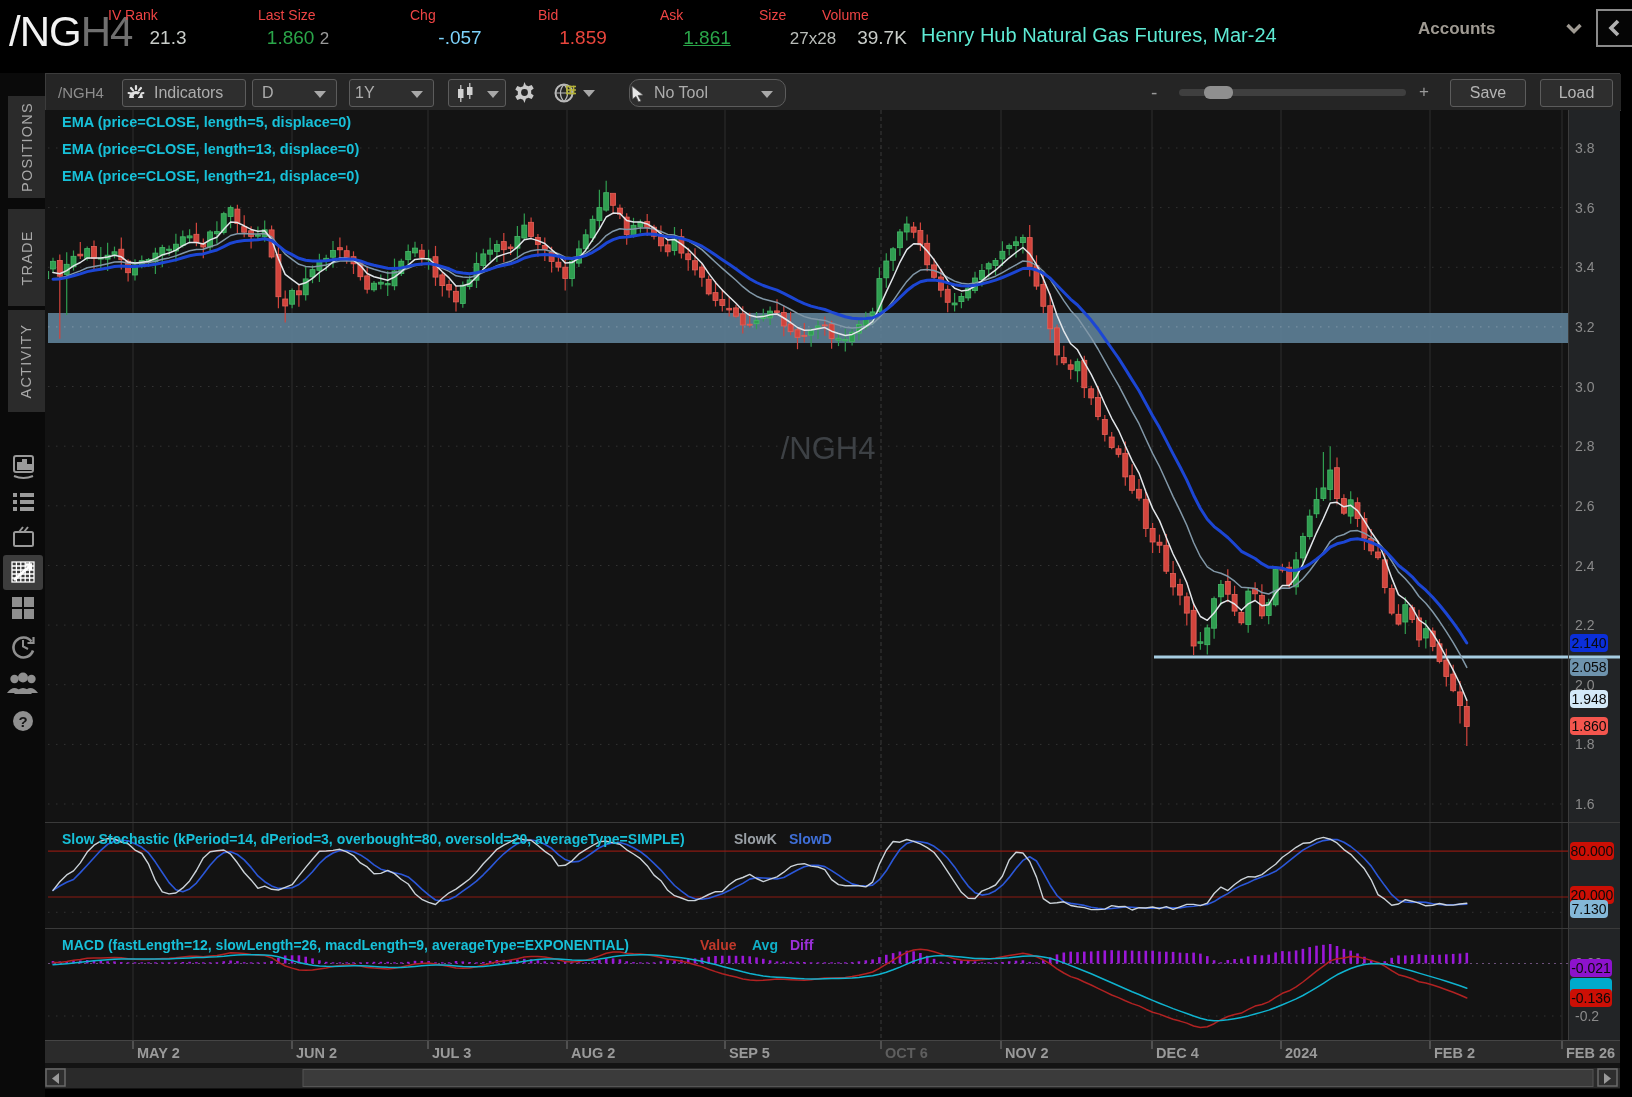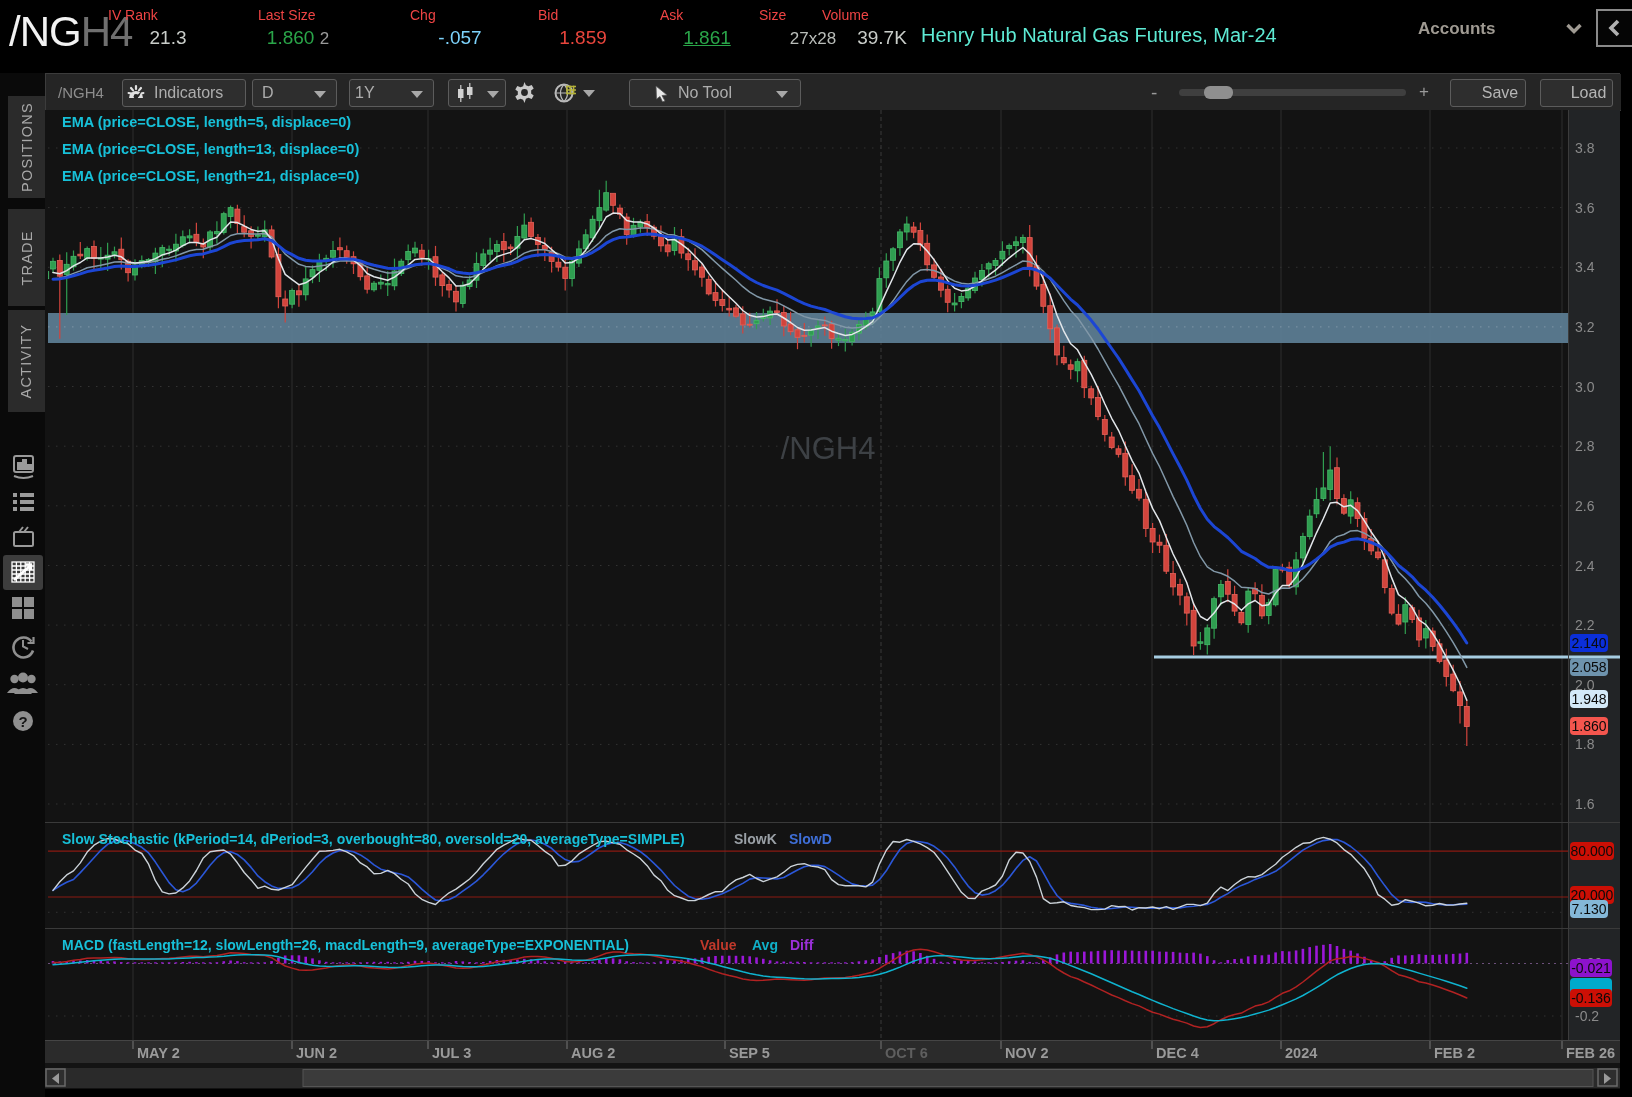--- a/index.html
+++ b/index.html
@@ -1,20 +1,20 @@
 <!DOCTYPE html>
 <html><head><meta charset="utf-8"><style>
 * { margin:0; padding:0; box-sizing:border-box; }
 html,body { width:1632px; height:1097px; background:#000; overflow:hidden;
   font-family:"Liberation Sans", sans-serif; }
 .abs { position:absolute; }
 .hdr-lbl { color:#ef4444; font-size:14px; position:absolute; top:7px; width:120px; }
 .hdr-val { font-size:19px; position:absolute; top:27px; width:120px; text-align:center; }
 .tbtn { position:absolute; top:5px; height:28px; border:1px solid #5c5c5c; border-radius:3px;
-  background:#2e2e2e; color:#adadad; font-size:16px; display:flex; align-items:center;padding-left:24px; }
+  background:#2e2e2e; color:#adadad; font-size:16px; display:flex; align-items:center; }
 .caret { width:0; height:0; border-left:6px solid transparent; border-right:6px solid transparent;
   border-top:7px solid #a8a8a8; display:inline-block; }
 .tab { position:absolute; left:8px; width:37px; background:#2b2b2b; color:#a9a9a9;
   display:flex; align-items:center; justify-content:center; }
 .tab span { transform:rotate(-90deg); white-space:nowrap; font-size:14.5px; letter-spacing:1.2px; }
 </style></head>
 <body>
 
 <div class="abs" style="left:0;top:0;width:1632px;height:73px;background:#000;">
   <div class="abs" style="left:9px;top:8px;font-size:42px;letter-spacing:-1px;color:#f2f2f2;">/NG<span style="color:#6f6f6f;">H4</span></div>
@@ -149,21 +149,21 @@
     <div class="abs" style="left:508px;top:7px;width:58px;height:24px;display:flex;align-items:center;">
       <svg width="24" height="24" viewBox="0 0 24 24">
         <circle cx="10" cy="12" r="8.5" fill="none" stroke="#b9b9b9" stroke-width="2"></circle>
         <path d="M10 3.5 a12 12 0 0 0 0 17 M10 3.5 a12 12 0 0 1 0 17 M1.5 12 h17" stroke="#b9b9b9" stroke-width="1.2" fill="none"></path>
         <g stroke="#b5b23a" stroke-width="1.5" fill="none">
             <path d="M12 5.5 h10 M12 9 h10 M12 12.5 h10 M13 4.5 v9 M16.3 4.5 v9 M19.6 4.5 v9"></path>
           </g>
       </svg>
       <span class="caret" style="margin-left:5px;"></span>
     </div>
-    <div class="tbtn" style="left:583px;width:172px;">
+    <div class="tbtn" style="left:583px;width:157px;border-radius:10px;">
       <svg width="15" height="17" viewBox="0 0 15 17">
           <path d="M2 1 L13 10 L8 10.5 L11 16 L8.5 16.8 L6 11.5 L2.5 14z" fill="#e8e8e8" stroke="#555" stroke-width="0.8"></path>
         </svg>
       <span style="margin-left:9px;">No Tool</span>
         <span class="caret" style="position:absolute;right:12px;top:11px;"></span>
     </div>
     <div class="abs" style="left:1105px;top:8px;color:#9a9a9a;font-size:19px;">-</div>
     <div class="abs" style="left:1133px;top:15px;width:227px;height:7px;background:#3f3f3f;border-radius:4px;"></div>
     <div class="abs" style="left:1158px;top:12px;width:29px;height:13px;background:#8f8f8f;border-radius:6px;"></div>
     <div class="abs" style="left:1373px;top:8px;color:#9a9a9a;font-size:17px;">+</div>

